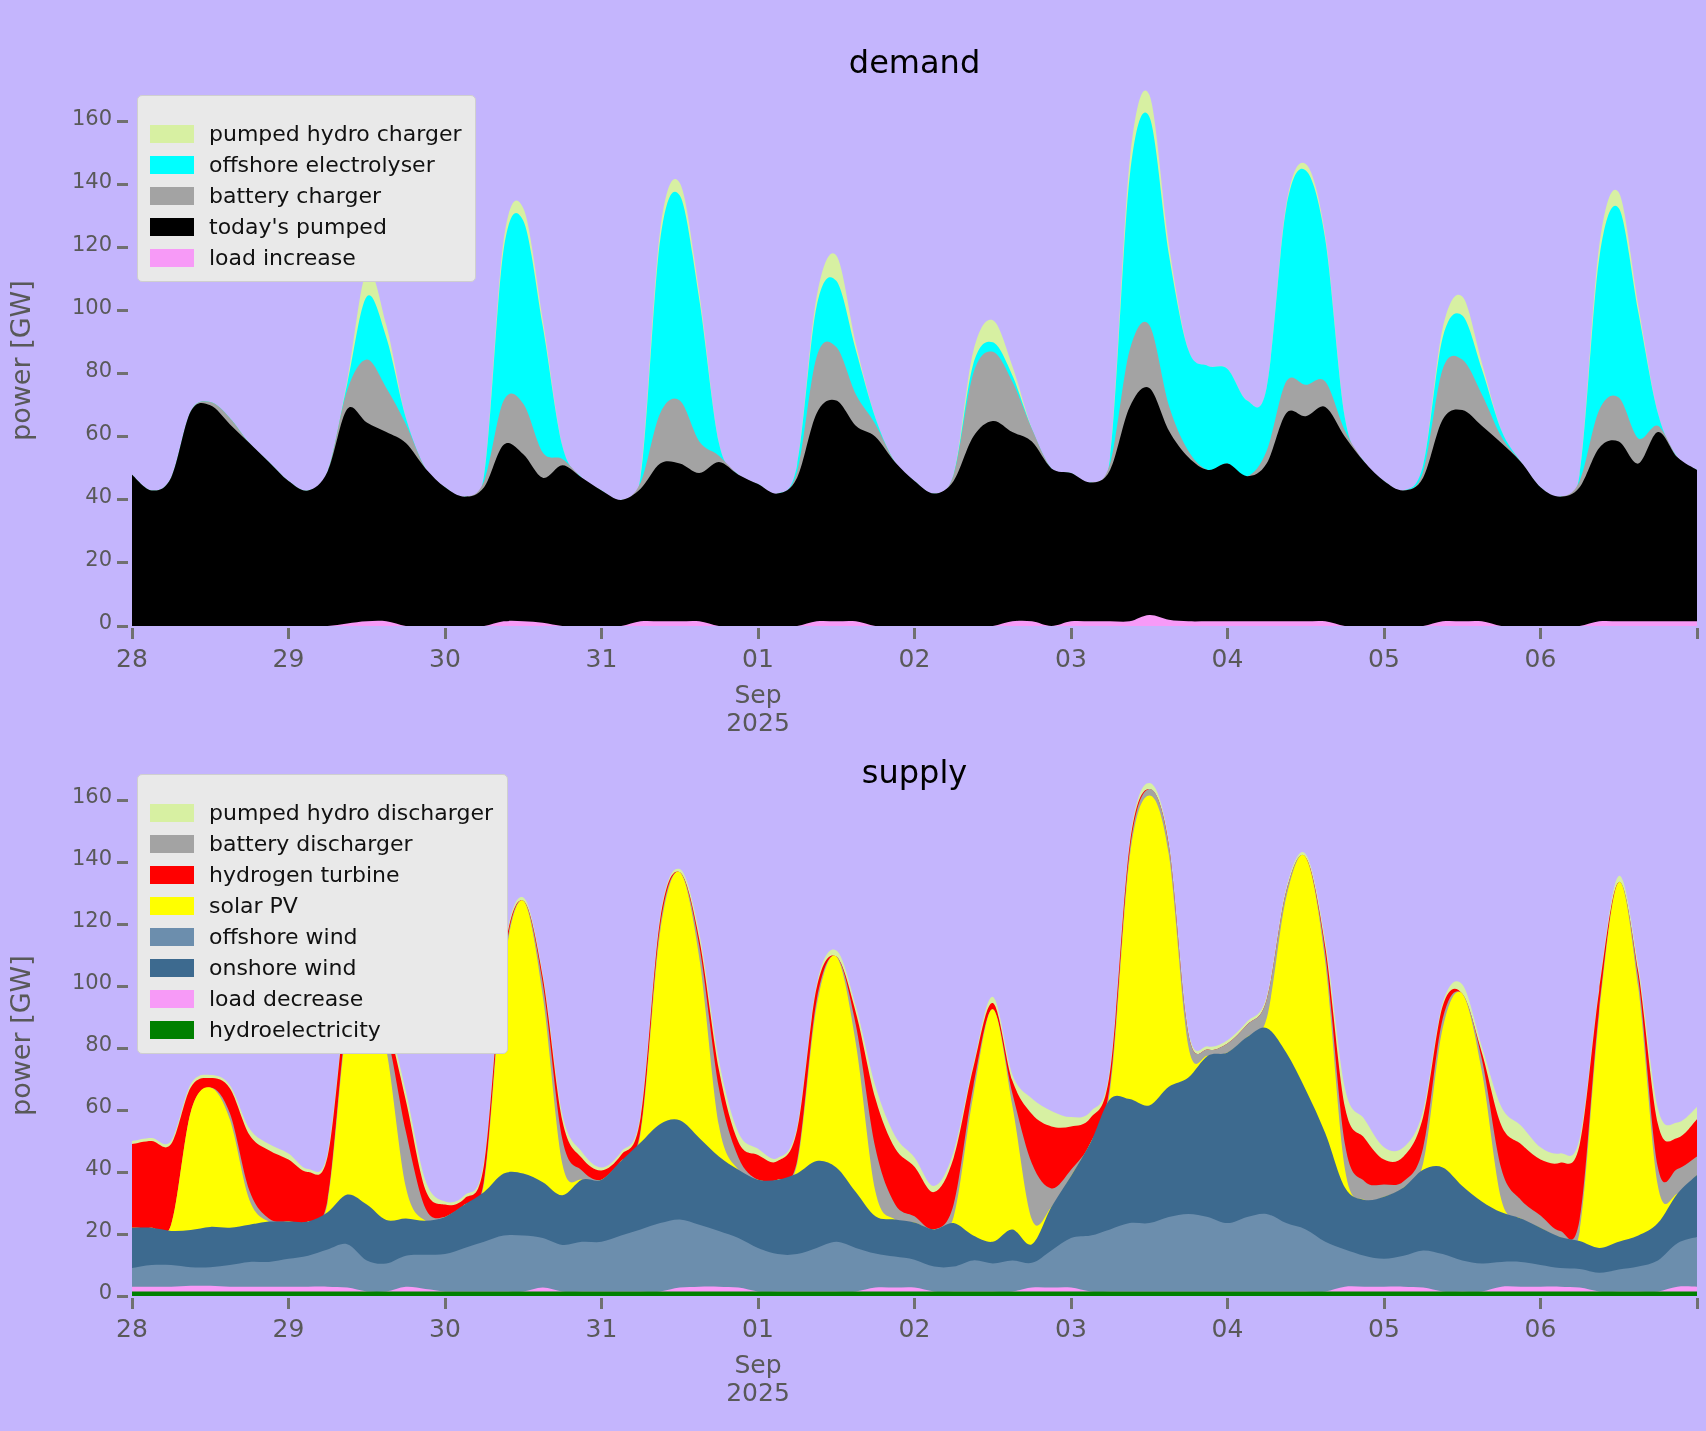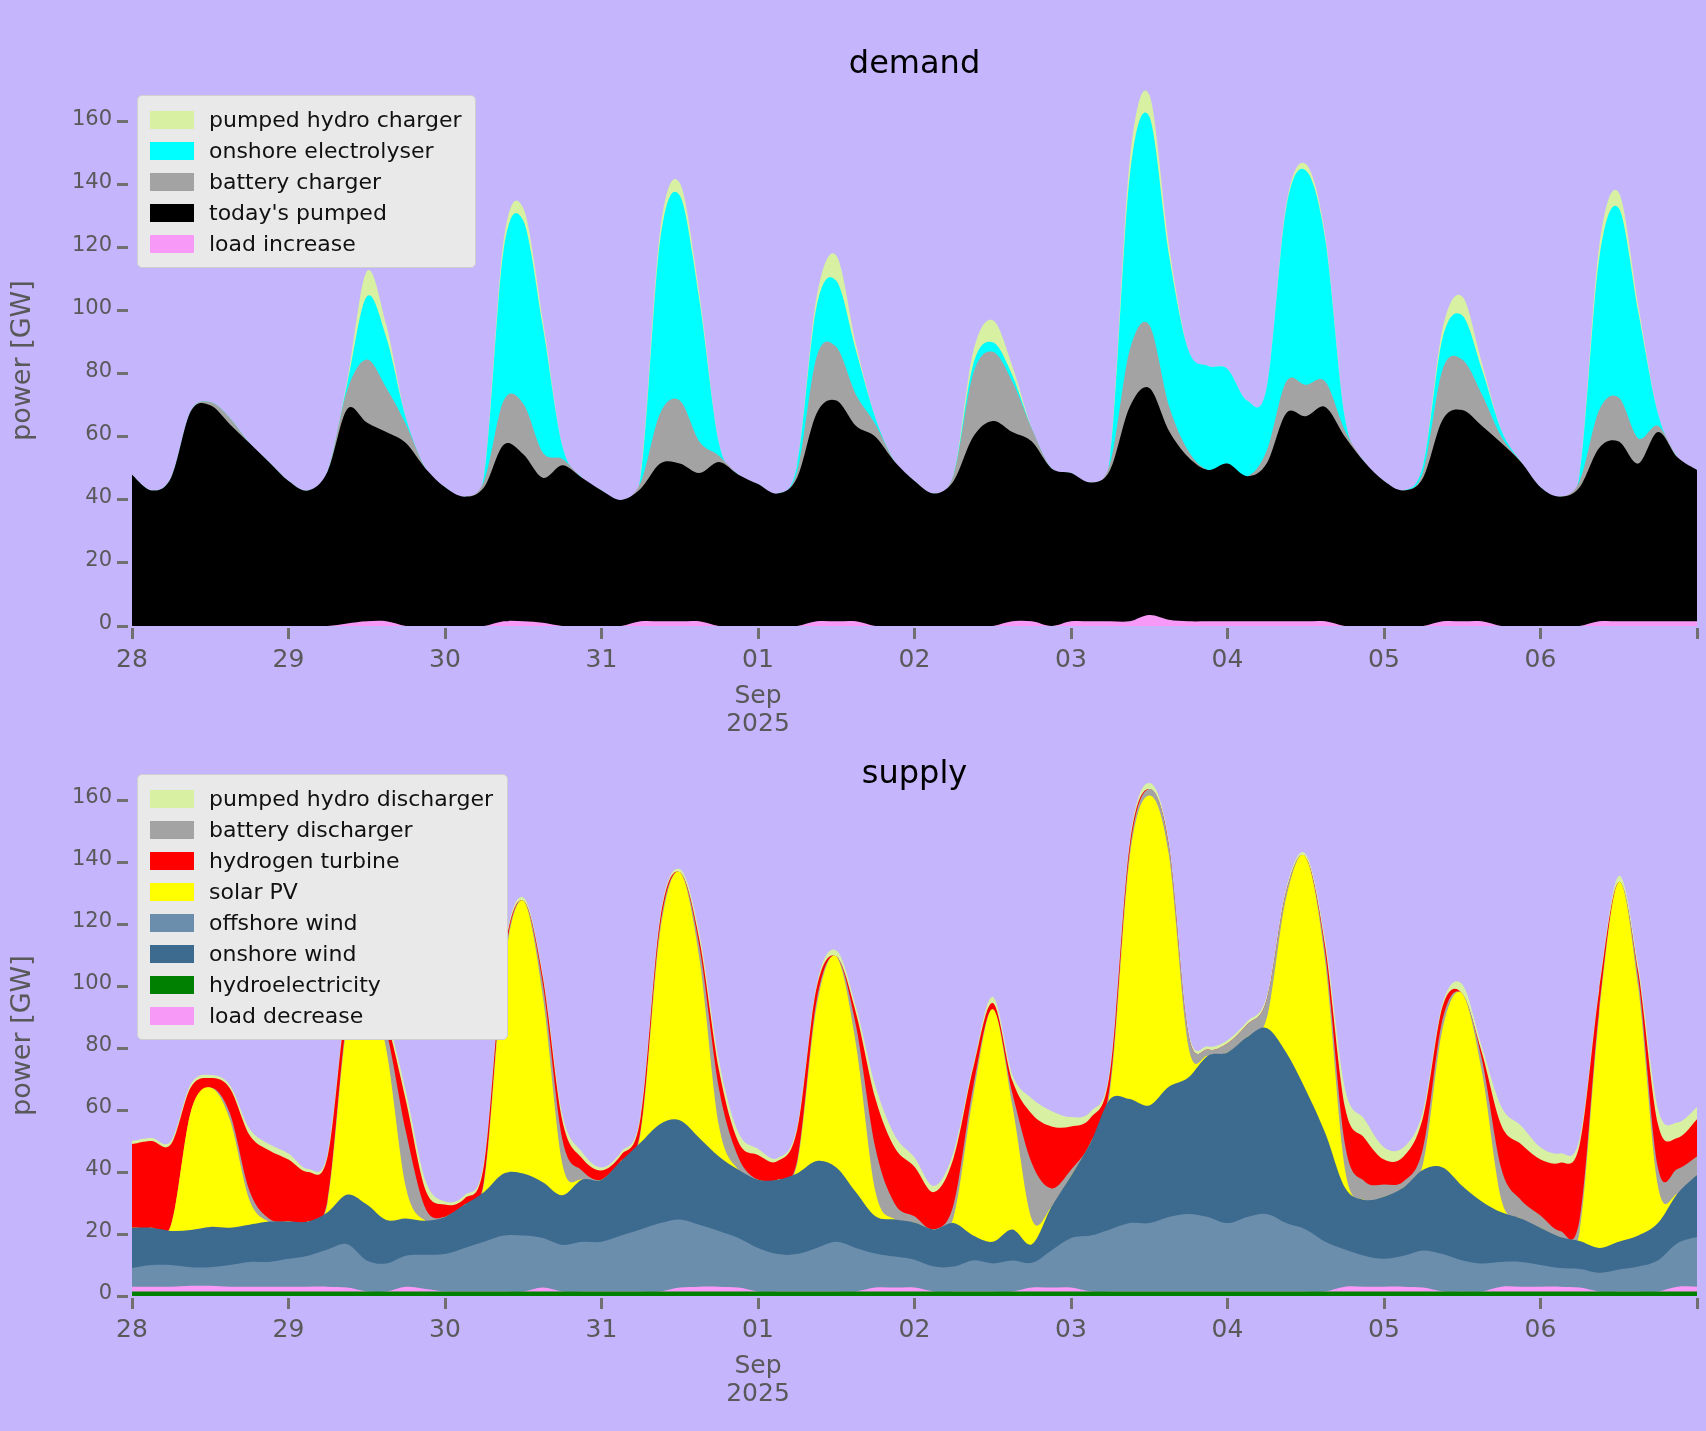--- a/index.html
+++ b/index.html
@@ -14,21 +14,21 @@
   .yl1{top:345px;}
   .yl2{top:1020px;}
   .plot{position:absolute;left:132px;width:1565px;display:block;}
   .p1{top:90px;height:536px;}
   .p2{top:769px;height:527px;}
   .tickwrap{position:absolute;inset:0;pointer-events:none;}
   .ytlab{position:absolute;width:90px;text-align:right;font-size:21px;color:#595959;}
   .xtlab{position:absolute;width:120px;text-align:center;font-size:25px;color:#595959;}
   .tmark{position:absolute;background:#707070;}
   .legend{position:absolute;background:#e9e9e9;border:1px solid #cfcfcf;border-radius:5px;
-          padding:8px 14px 8px 12px;}
+          padding:22px 14px 8px 12px;}
   .lg1{left:137px;top:95px;}
   .lg2{left:137px;top:774px;}
   .lrow{display:flex;align-items:center;height:31px;}
   .sw{width:44px;height:18px;margin-right:15px;flex:0 0 auto;}
   .ltxt{font-size:22px;color:#111;white-space:nowrap;}
 </style>
 </head>
 <body>
 
 <div class="fig">
@@ -86,21 +86,21 @@
         <div class="xtlab" style="left: 698px; top: 680px;">Sep</div>
         <div class="xtlab" style="left: 698px; top: 708px;">2025</div>
       </div>
     <div id="legend0" class="legend lg1">
         <div class="lrow">
           <span class="sw" style="background: rgb(215, 240, 162);"></span>
           <span class="ltxt">pumped hydro charger</span>
         </div>
         <div class="lrow">
           <span class="sw" style="background: rgb(0, 255, 255);"></span>
-          <span class="ltxt">onshore electrolyser</span>
+          <span class="ltxt">offshore electrolyser</span>
         </div>
         <div class="lrow">
           <span class="sw" style="background: rgb(163, 163, 163);"></span>
           <span class="ltxt">battery charger</span>
         </div>
         <div class="lrow">
           <span class="sw" style="background: rgb(0, 0, 0);"></span>
           <span class="ltxt">today's pumped</span>
         </div>
         <div class="lrow">
@@ -185,23 +185,23 @@
         </div>
         <div class="lrow">
           <span class="sw" style="background: rgb(108, 142, 173);"></span>
           <span class="ltxt">offshore wind</span>
         </div>
         <div class="lrow">
           <span class="sw" style="background: rgb(61, 106, 143);"></span>
           <span class="ltxt">onshore wind</span>
         </div>
         <div class="lrow">
+          <span class="sw" style="background: rgb(247, 154, 247);"></span>
+          <span class="ltxt">load decrease</span>
+        </div>
+        <div class="lrow">
           <span class="sw" style="background: rgb(0, 128, 0);"></span>
           <span class="ltxt">hydroelectricity</span>
         </div>
-        <div class="lrow">
-          <span class="sw" style="background: rgb(247, 154, 247);"></span>
-          <span class="ltxt">load decrease</span>
-        </div>
       </div>
   </section>
 
 </div>
 
 </body></html>

